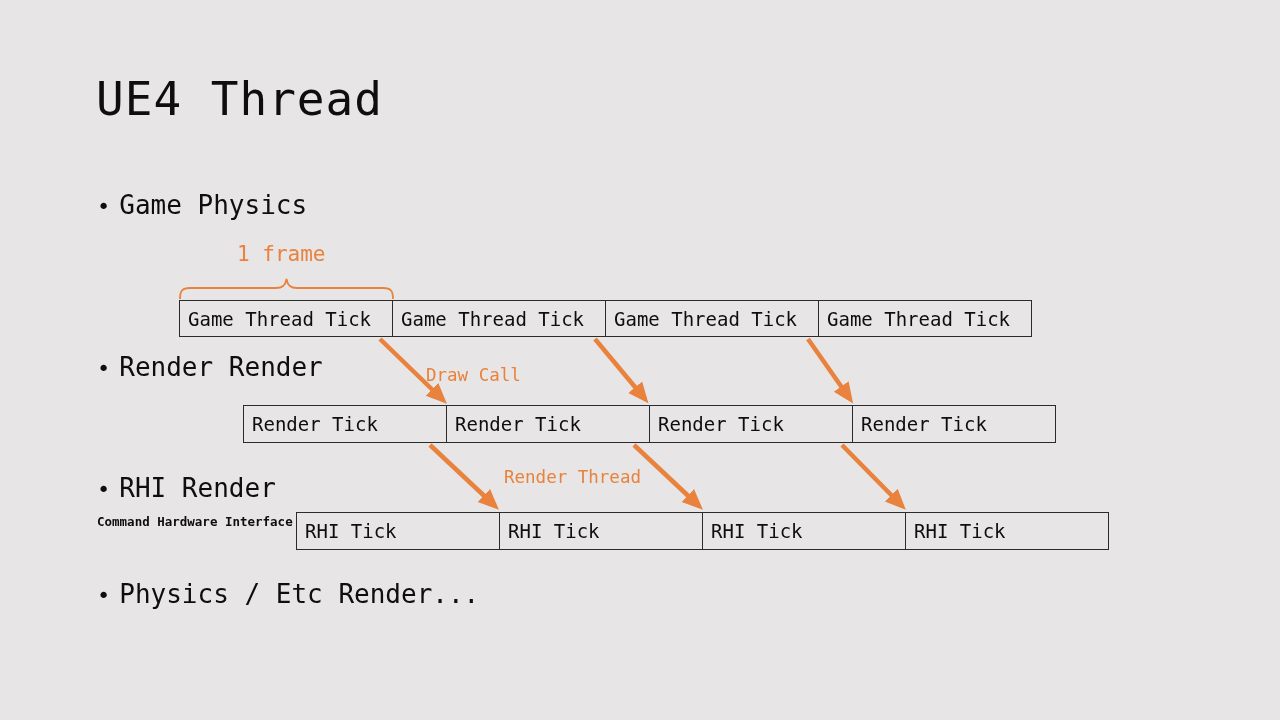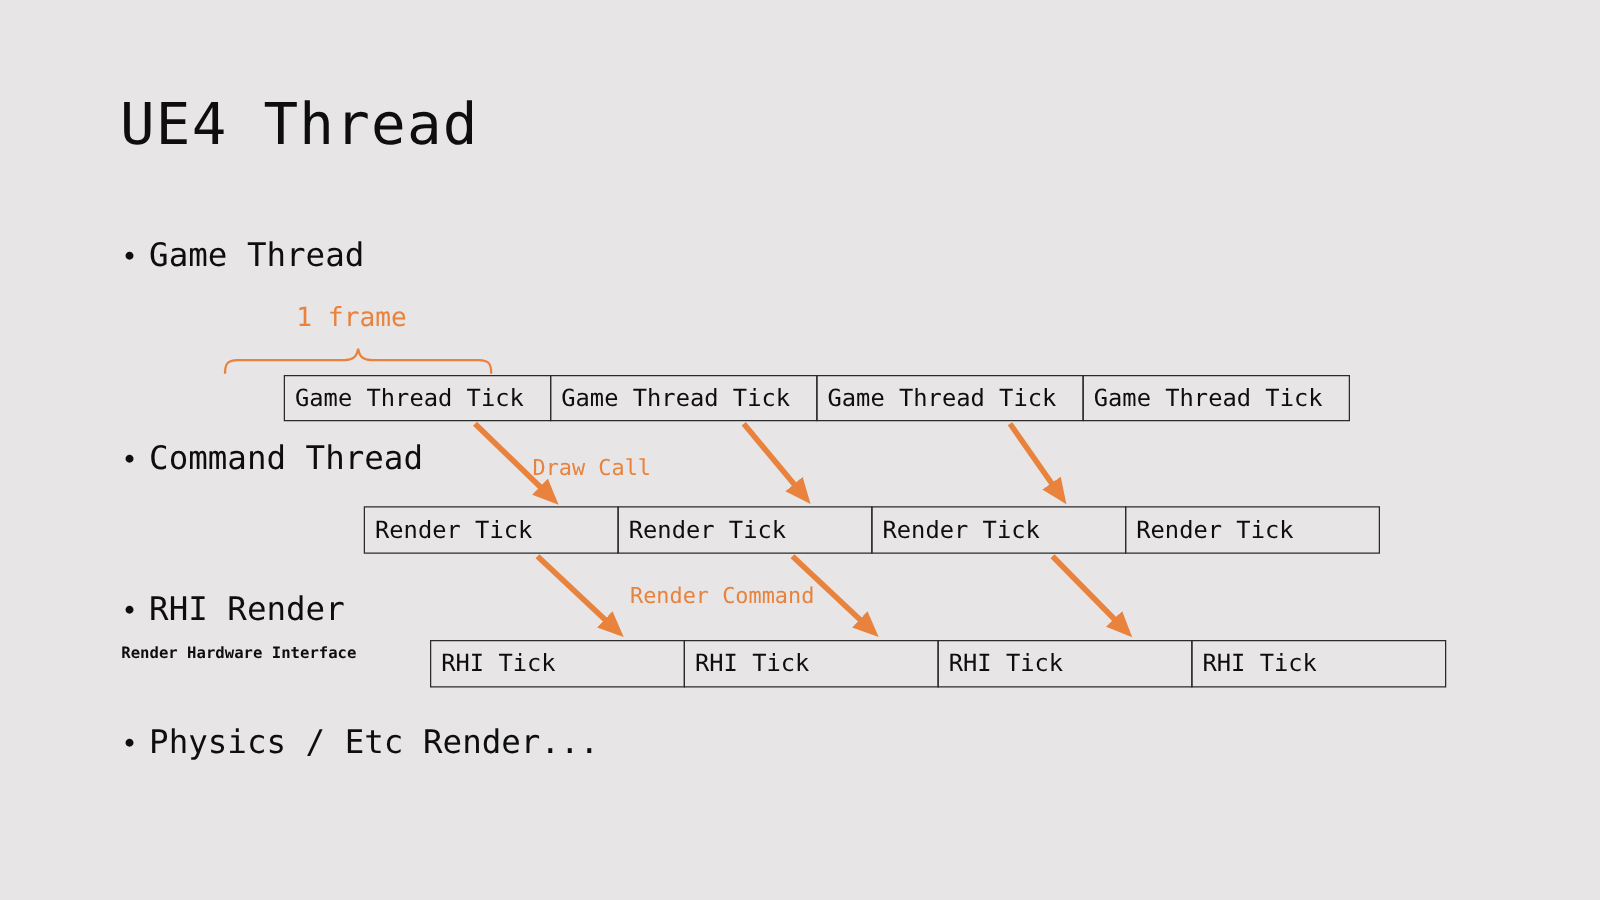--- a/index.html
+++ b/index.html
@@ -36,21 +36,21 @@
   .bullet{
     position:absolute;left:97px;
     display:flex;align-items:baseline;gap:9px;
     font-size:26px;white-space:nowrap;color:var(--ink);
   }
   .bullet .marker{font-size:22px;}
   .accent-label{
     position:absolute;color:var(--accent);white-space:nowrap;text-align:center;
   }
   .row{
-    position:absolute;display:flex;margin-left:48px;
+    position:absolute;display:flex;
   }
   .cell{
     border:1px solid var(--box-border);
     background:transparent;
     display:flex;align-items:center;
     padding-left:8px;
     font-size:19px;white-space:nowrap;color:var(--ink);
   }
   .cell + .cell{margin-left:-1px;}
   .subtitle{
@@ -78,39 +78,39 @@
 
     <line class="arrow" x1="430" y1="445" x2="495" y2="506" marker-end="url(#ah)"></line>
     <line class="arrow" x1="634" y1="445" x2="699" y2="506" marker-end="url(#ah)"></line>
     <line class="arrow" x1="842" y1="445" x2="902" y2="506" marker-end="url(#ah)"></line>
   </svg>
 
   <h1 class="title">UE4 Thread</h1>
 
   <div class="bullet" style="top:190px">
     <span class="marker">•</span>
-    <span>Game Thread</span>
+    <span>Game Physics</span>
   </div>
   <div class="bullet" style="top:352px">
     <span class="marker">•</span>
-    <span>Command Thread</span>
+    <span>Render Render</span>
   </div>
   <div class="bullet" style="top:473px">
     <span class="marker">•</span>
     <span>RHI Render</span>
   </div>
-  <div class="subtitle" style="left:97px;top:514px">Render Hardware Interface</div>
+  <div class="subtitle" style="left:97px;top:514px">Command Hardware Interface</div>
   <div class="bullet" style="top:579px">
     <span class="marker">•</span>
     <span>Physics / Etc Render...</span>
   </div>
 
   <div class="accent-label" style="left:237px;top:242px;font-size:21px">1 frame</div>
   <div class="accent-label" style="left:426px;top:365px;font-size:17.5px">Draw Call</div>
-  <div class="accent-label" style="left:504px;top:467px;font-size:17.5px">Render Command</div>
+  <div class="accent-label" style="left:504px;top:467px;font-size:17.5px">Render Thread</div>
 
   <div class="row" style="left:179px;top:300px">
     <div class="cell" style="width:214px;height:37px">Game Thread Tick</div>
     <div class="cell" style="width:214px;height:37px">Game Thread Tick</div>
     <div class="cell" style="width:214px;height:37px">Game Thread Tick</div>
     <div class="cell" style="width:214px;height:37px">Game Thread Tick</div>
   </div>
 
   <div class="row" style="left:243px;top:405px">
     <div class="cell" style="width:204px;height:38px">Render Tick</div>

